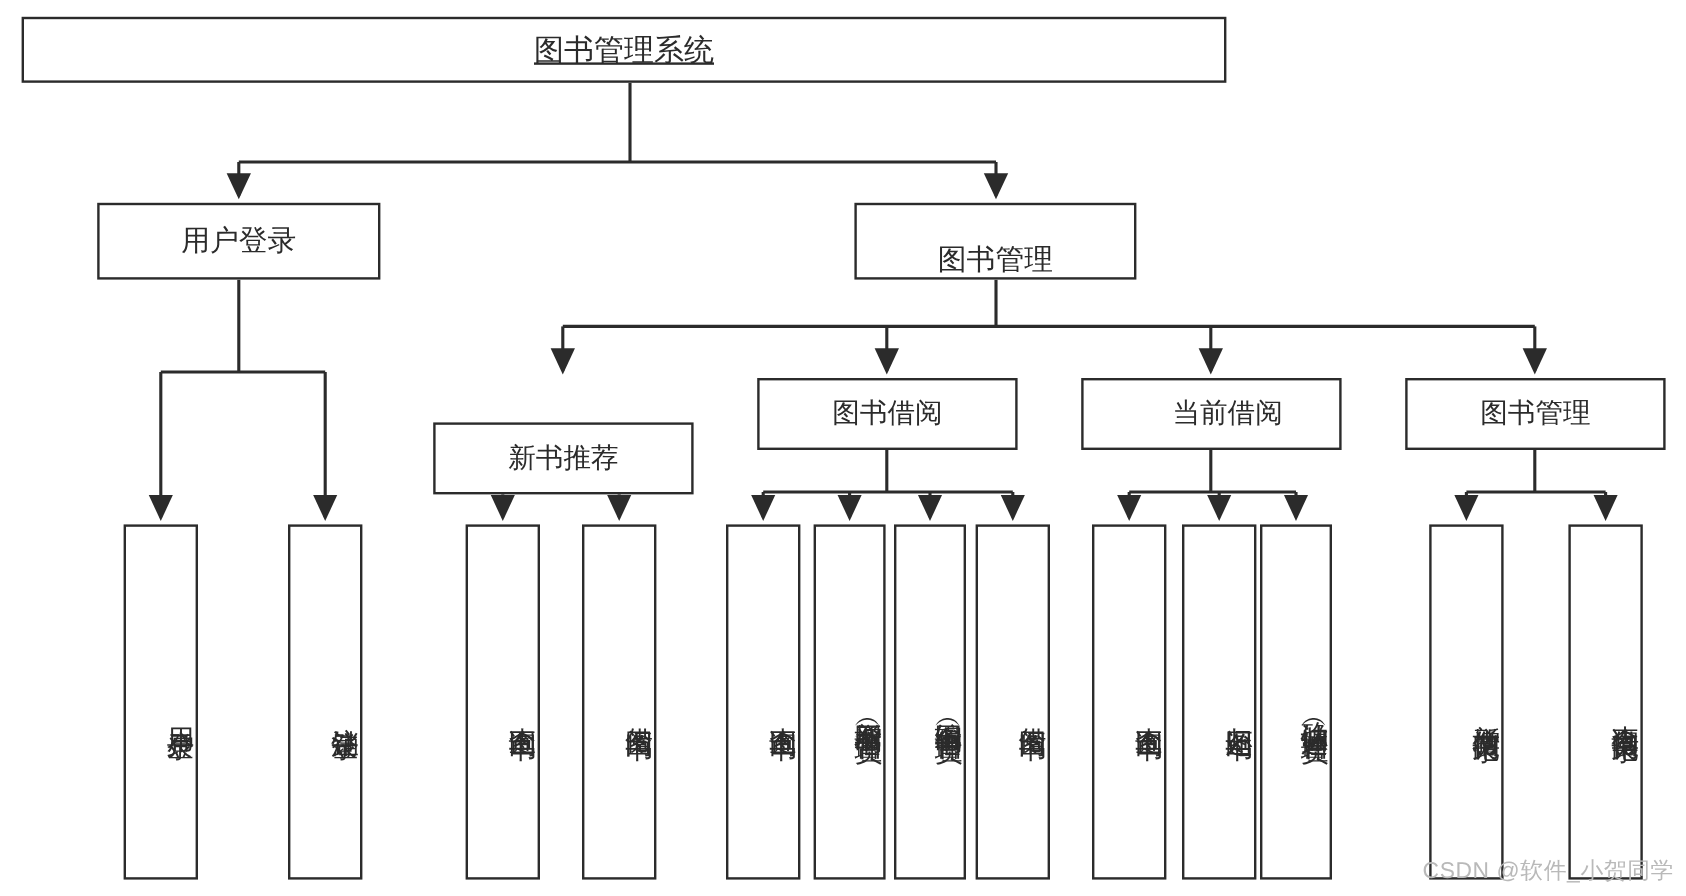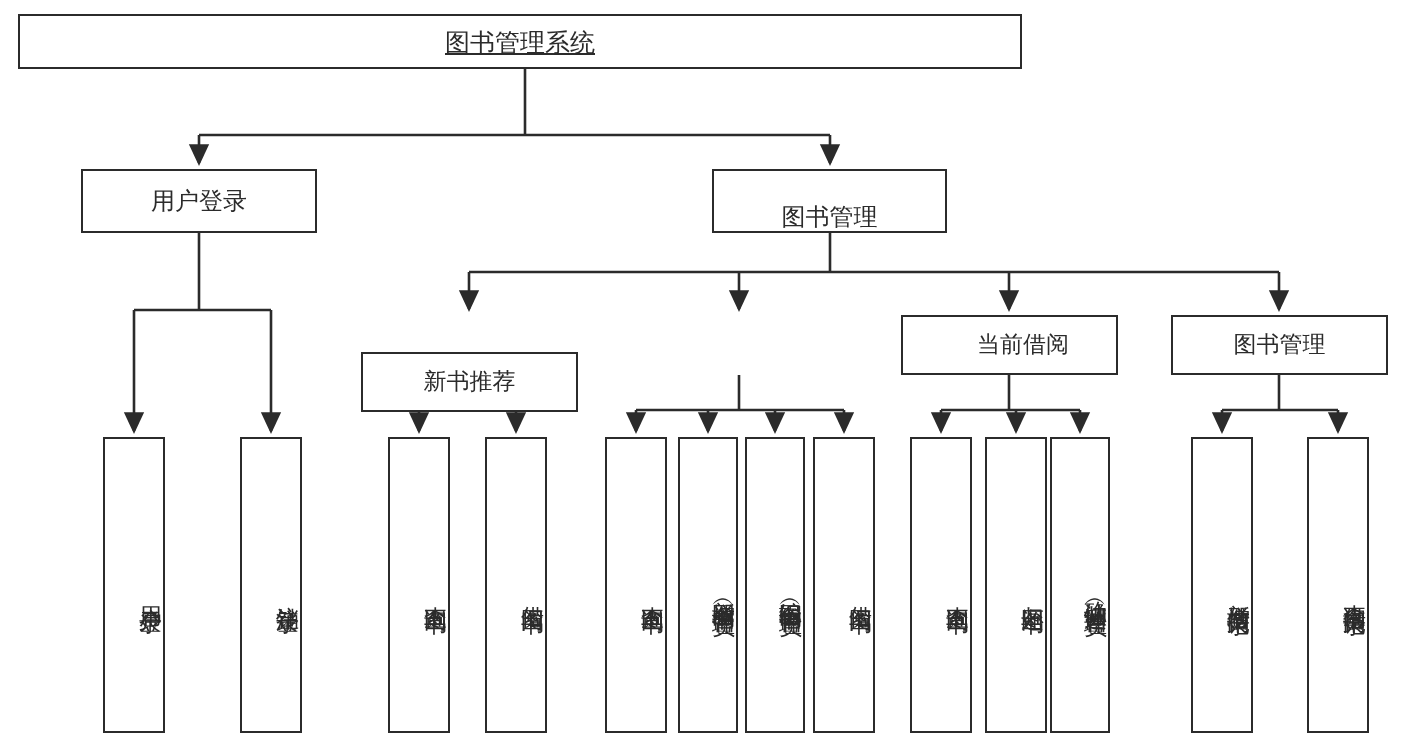--- a/index.html
+++ b/index.html
@@ -145,20 +145,23 @@
   <div class="node level1" style="left:81px; top:169px; width:236px; height:64px;">
     <span class="label">用户登录</span>
   </div>
   <div class="node level1" style="left:712px; top:169px; width:235px; height:64px;align-items:flex-end;">
     <span class="label">图书管理</span>
   </div>
 
   <div class="node level2" style="left:361px; top:315px; width:217px; height:60px;margin-top:37px;">
     <span class="label">新书推荐</span>
   </div>
+  <div class="node level2" style="left:631px; top:315px; width:217px; height:60px;">
+    <span class="label">图书借阅</span>
+  </div>
   <div class="node level2" style="left:901px; top:315px; width:217px; height:60px;padding-left:27px;">
     <span class="label">当前借阅</span>
   </div>
   <div class="node level2" style="left:1171px; top:315px; width:217px; height:60px;">
     <span class="label">图书管理</span>
   </div>
 
   <div class="node leaf" style="left:103px; top:437px; width:62px; height:296px;">
     <span class="label">用户登录</span>
   </div>
@@ -192,14 +195,15 @@
   <div class="node leaf" style="left:1050px; top:437px; width:60px; height:296px;">
     <span class="label">确认归还（管理员）</span>
   </div>
   <div class="node leaf" style="left:1191px; top:437px; width:62px; height:296px;">
     <span class="label">新增借阅记录</span>
   </div>
   <div class="node leaf" style="left:1307px; top:437px; width:62px; height:296px;">
     <span class="label">查询借阅记录</span>
   </div>
 
+  <div class="watermark">CSDN @软件_小贺同学</div>
 
 </div>
 
 </body></html>

